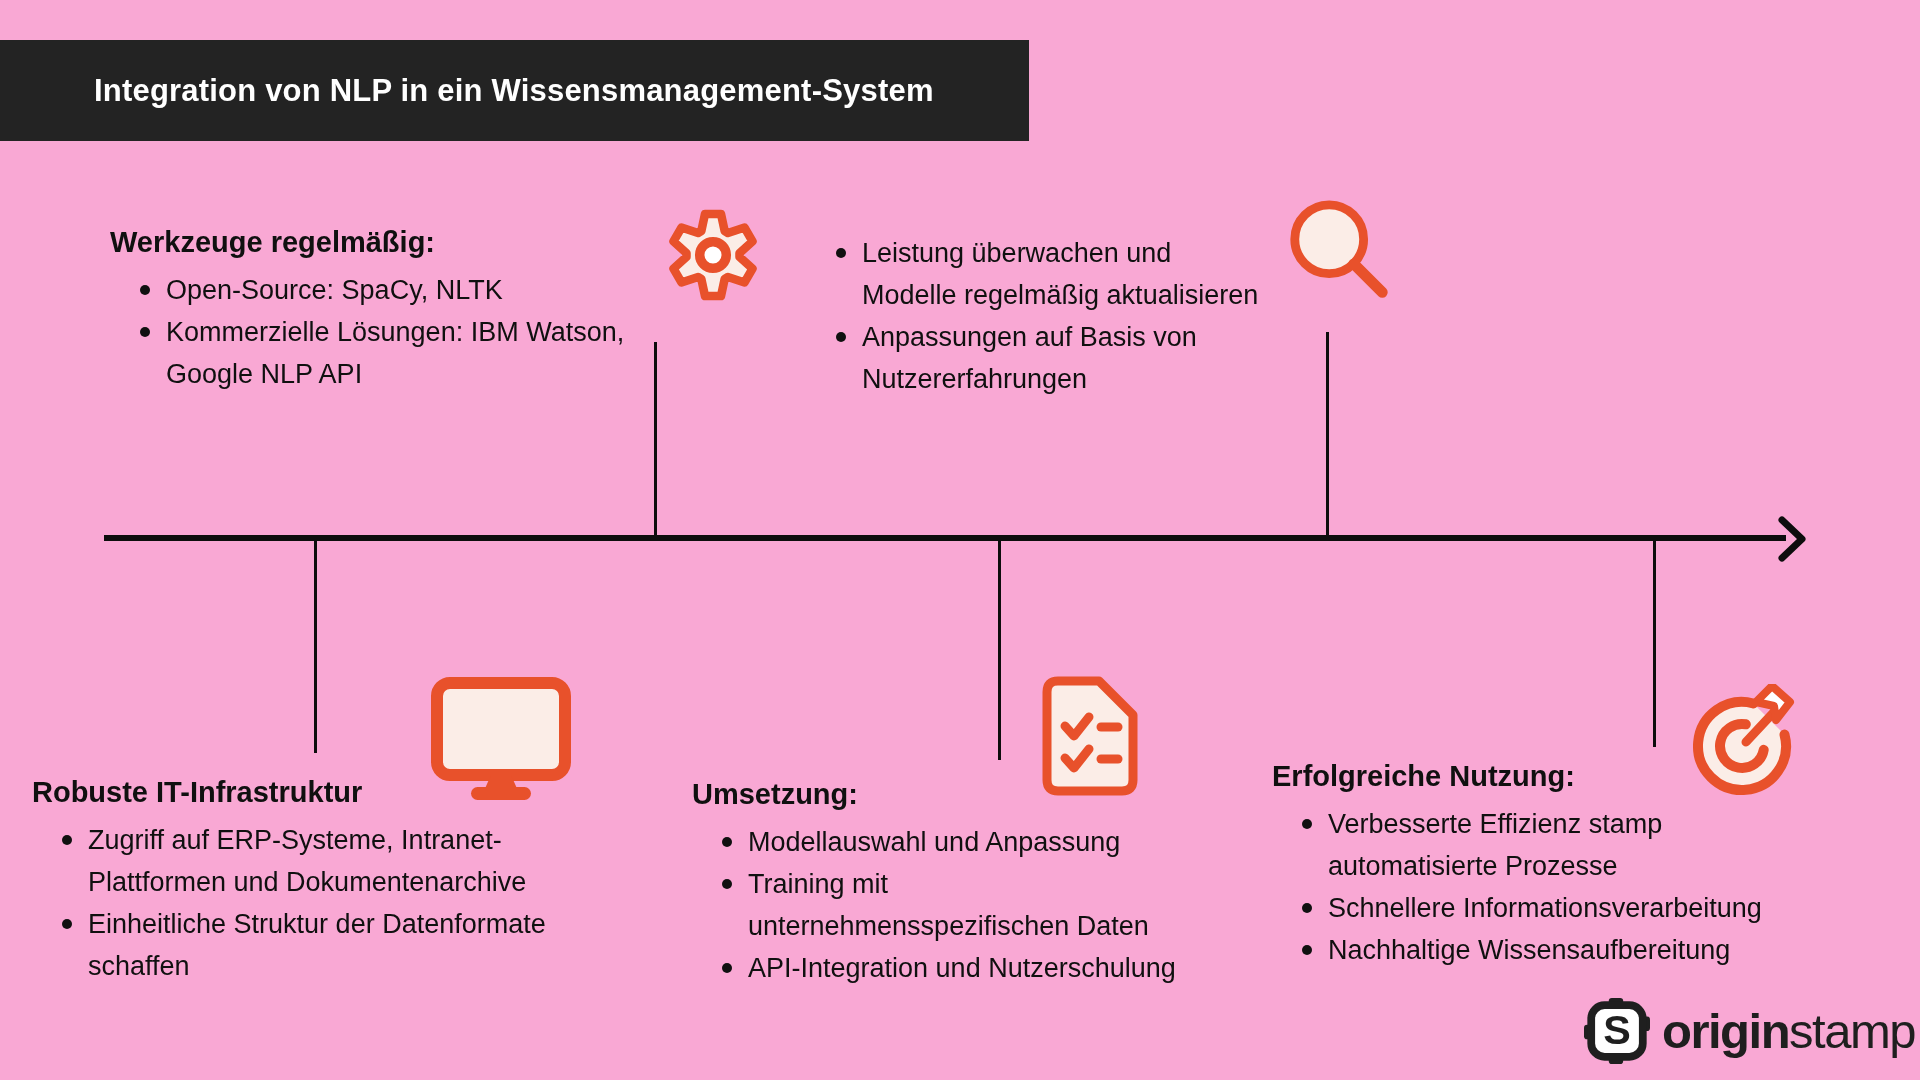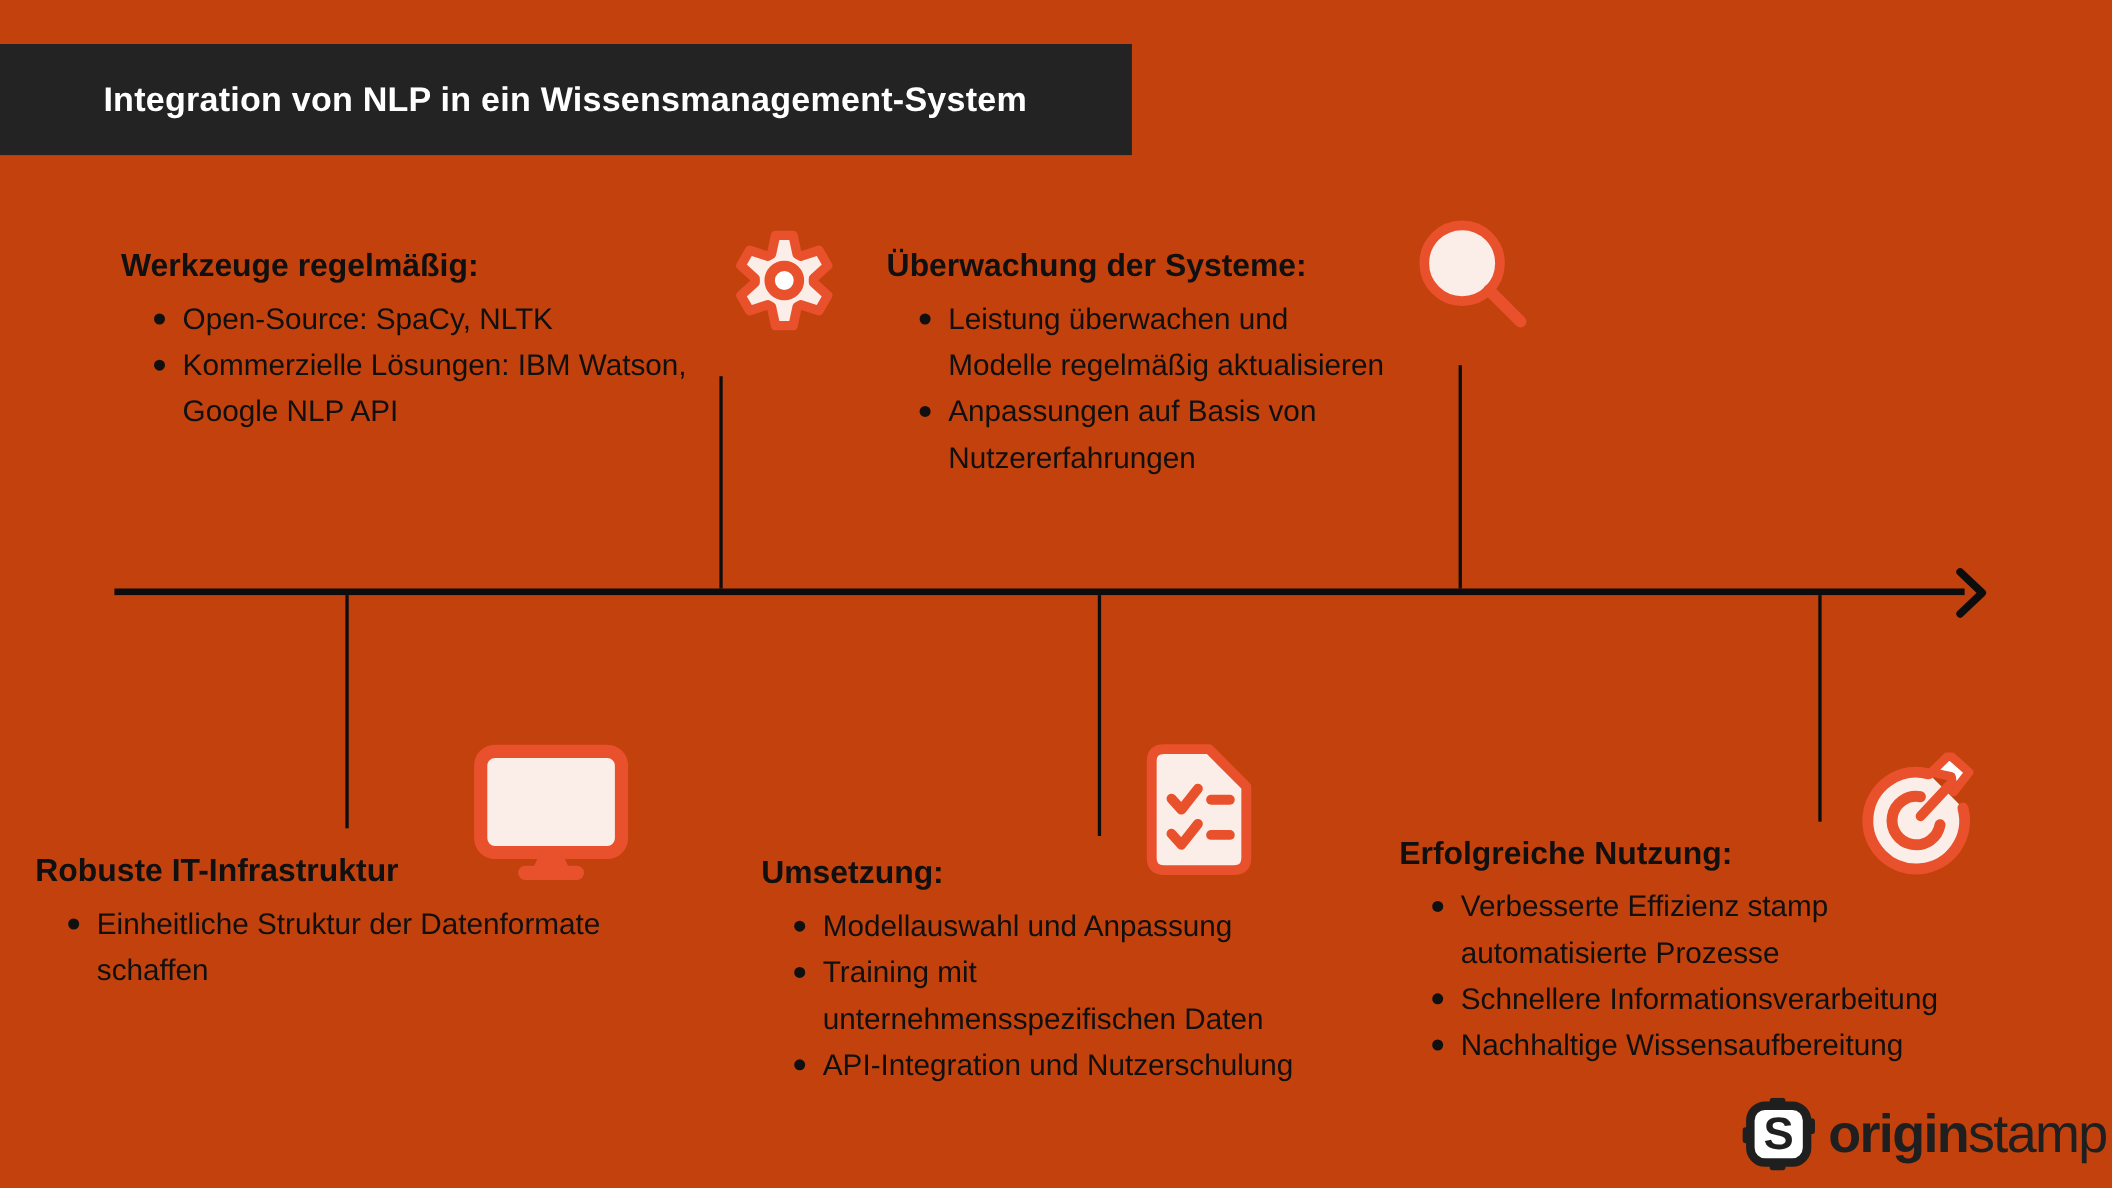--- a/index.html
+++ b/index.html
@@ -1,17 +1,17 @@
 <!DOCTYPE html>
 <html><head>
 <meta charset="utf-8">
 <style>
   html,body { margin:0; padding:0; background:#ffffff; }
   .canvas {
-    position:relative; width:1920px; height:1080px; background:#c2410c;
+    position:relative; width:1920px; height:1080px; background:#f9a8d4;
     font-family:"Liberation Sans", sans-serif; overflow:hidden; color:#101010;
   }
 
   
   .banner {
     position:absolute; left:0; top:40px; width:1029px; height:101px;
     background:#232323; display:flex; align-items:center;
     padding-left:94px; box-sizing:border-box;
   }
   .banner h1 { margin:0; color:#ffffff; font-size:31px; font-weight:700; letter-spacing:0.2px; }
@@ -112,32 +112,33 @@
   <section class="tl-section" id="sec-0">
     <h2>Werkzeuge regelmäßig:</h2>
     <ul class="bullets">
         <li>Open-Source: SpaCy, NLTK</li>
         <li>Kommerzielle Lösungen: IBM Watson,
 Google NLP API</li>
       </ul>
   </section>
 
   <section class="tl-section" id="sec-1">
-    <h2>Überwachung der Systeme:</h2>
     <ul class="bullets">
         <li>Leistung überwachen und
 Modelle regelmäßig aktualisieren</li>
         <li>Anpassungen auf Basis von
 Nutzererfahrungen</li>
       </ul>
   </section>
 
   <section class="tl-section" id="sec-2">
     <h2>Robuste IT-Infrastruktur</h2>
     <ul class="bullets">
+        <li>Zugriff auf ERP-Systeme, Intranet-
+Plattformen und Dokumentenarchive</li>
         <li>Einheitliche Struktur der Datenformate
 schaffen</li>
       </ul>
   </section>
 
   <section class="tl-section" id="sec-3">
     <h2>Umsetzung:</h2>
     <ul class="bullets">
         <li>Modellauswahl und Anpassung</li>
         <li>Training mit

